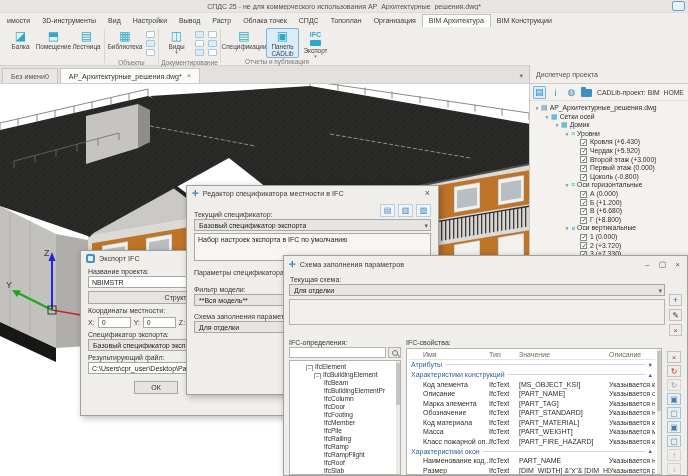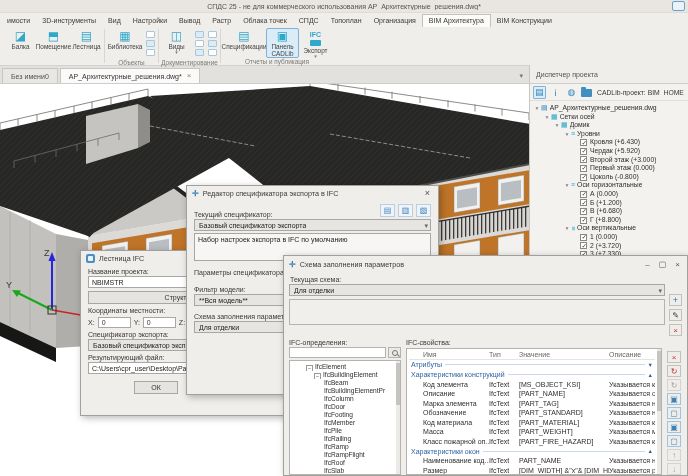--- a/index.html
+++ b/index.html
@@ -428,21 +428,21 @@
             <span class="cb"></span>
             <span class="nw">3 (+7.330)</span>
           </div>
       </div>
     </div>
   </div>
 
   <div class="dlg dlg-export">
     <div class="dlg-title">
       <span class="exp-ico"></span>
-      <span>Лестница IFC</span>
+      <span>Экспорт IFC</span>
     </div>
     <div class="fld-label">Название проекта:</div>
     <div class="txt">NBIMSTR</div>
     <div class="btn structure">Структура проекта</div>
     <div class="fld-label">Координаты местности:</div>
     <div class="coords">
       <span>X:</span>
       <span class="cfld">0</span>
       <span>Y:</span>
       <span class="cfld">0</span>
@@ -457,21 +457,21 @@
     <div class="txt">C:\Users\cpr_user\Desktop\Работа\Домик для сирот\AP_Архитектурные_реше</div>
     <div class="exp-btns">
       <span class="btn" style="min-width:44px">ОК</span>
       <span class="btn" style="min-width:52px">Отменить</span>
     </div>
   </div>
 
   <div class="dlg dlg-spec">
     <div class="dlg-title">
       <span class="mv-ico">✛</span>
-      <span>Редактор спецификатора экспорта в IFC</span>
+      <span>Редактор спецификатора местности в IFC</span>
       <span class="dlg-x">×</span>
     </div>
     <div class="spec-icons">
       <span class="tb">▤</span>
       <span class="tb">▥</span>
       <span class="tb">▧</span>
     </div>
     <div class="fld-label" style="margin-top:8px">Текущий спецификатор:</div>
     <div class="combo">
         <span class="nw">Базовый спецификатор экспорта</span>

